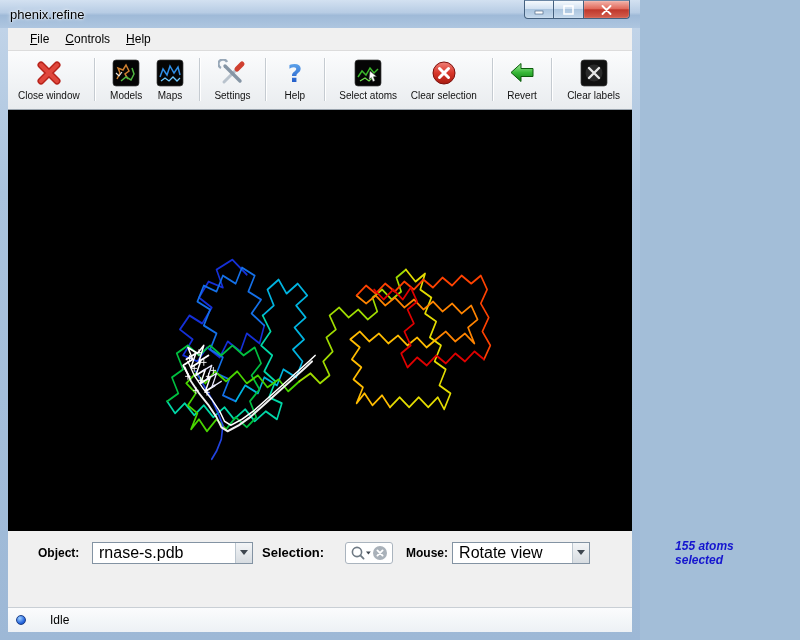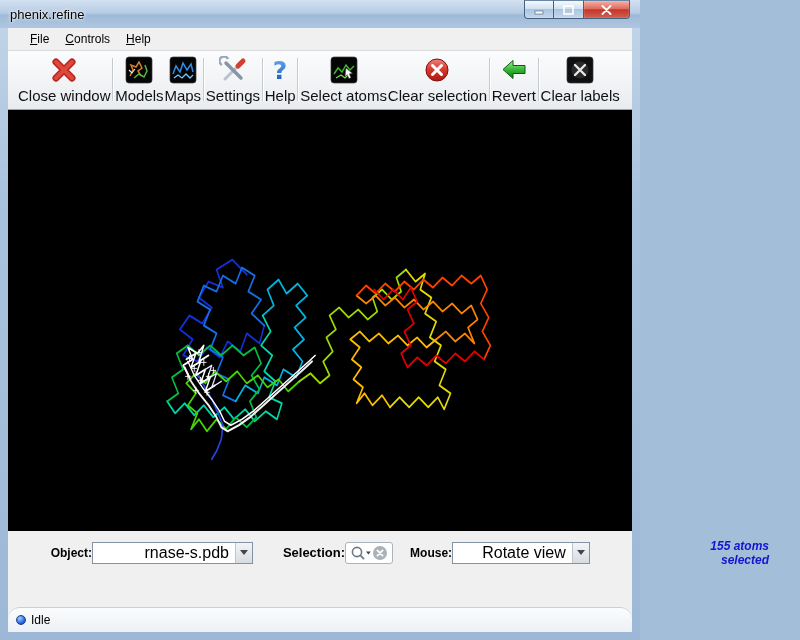--- a/index.html
+++ b/index.html
@@ -5,21 +5,20 @@
   * { box-sizing: border-box; }
   html,body { margin:0; padding:0; }
   body {
     width:800px; height:640px; overflow:hidden;
     font-family:"Liberation Sans", sans-serif;
     background:#a3bed8;
   }
   .window {
     position:relative; width:640px; height:640px;
     background:linear-gradient(180deg,#c4d6ea 0%, #aac3dd 30%, #9db8d6 100%);
-    text-align:right;
   }
   
   .titlebar {
     height:28px; display:flex; align-items:center; padding-left:10px;
     background:linear-gradient(180deg,#d3e1f1 0%, #b7cce4 45%, #9fbad8 55%, #aec6e0 100%);
   }
   .title-text { font-size:13px; color:#000; text-shadow:0 0 4px #ffffff, 0 0 2px #ffffff; }
   .winbtns { position:absolute; top:0; right:10px; display:flex; }
   .winbtn {
     width:30px; height:19px; display:flex; align-items:center; justify-content:center;
@@ -48,21 +47,21 @@
   
   .toolbar {
     height:59px; flex:0 0 auto;
     display:flex; align-items:center; justify-content:space-between;
     padding:2px 12px 3px 10px;
     background:linear-gradient(180deg,#fbfcfd,#e9ecef);
     border-bottom:1px solid #9aa4ae;
   }
   .titem { display:flex; flex-direction:column; align-items:center; gap:2px; }
   .ticon { height:30px; display:flex; align-items:center; justify-content:center; }
-  .tlabel { font-size:15px; color:#111; white-space:nowrap; }
+  .tlabel { font-size:10px; color:#111; white-space:nowrap; }
   .tsep { width:1px; align-self:stretch; margin:5px 1px; background:#c5cbd1; box-shadow:1px 0 0 #ffffff; }
   
   .viewport { flex:1 1 auto; background:#000; position:relative; overflow:hidden; }
   .viewport svg { display:block; width:100%; height:100%; }
   
   .controls {
     flex:0 0 auto; height:76px; background:#f0f0f0;
     padding:10px 10px 8px 30px; display:flex; flex-direction:row; gap:11px;
   }
   .crow { display:flex; align-items:center; height:23px; }
@@ -83,21 +82,21 @@
   .searchbox {
     flex:1; height:22px; border:1px solid #aab4be; border-radius:3px; background:#fff;
     display:flex; align-items:center; padding:0 4px; margin-right:2px;
   }
   .search-text { flex:1; font-size:12px; white-space:pre; overflow:hidden; color:#000; padding-left:4px; }
   .atoms { font-weight:bold; font-size:12px; color:#1515cf;font-style:italic; }
   
   .statusbar {
     flex:0 0 auto; height:25px; border-top:1px solid #c9cfd5;
     background:linear-gradient(180deg,#fbfcfd,#edf1f5);
-    display:flex; align-items:center; padding-left:8px; gap:5px;border-radius:12px;
+    display:flex; align-items:center; padding-left:8px; gap:24px;
   }
   .led {
     width:10px; height:10px; border-radius:50%;
     background:radial-gradient(circle at 35% 30%, #9fd0ff, #2a6ae0 60%, #0c3ba8);
     border:1px solid #1c3f88;
   }
   .status-text { font-size:12px; color:#000; }
 </style>
 </head>
 <body>

